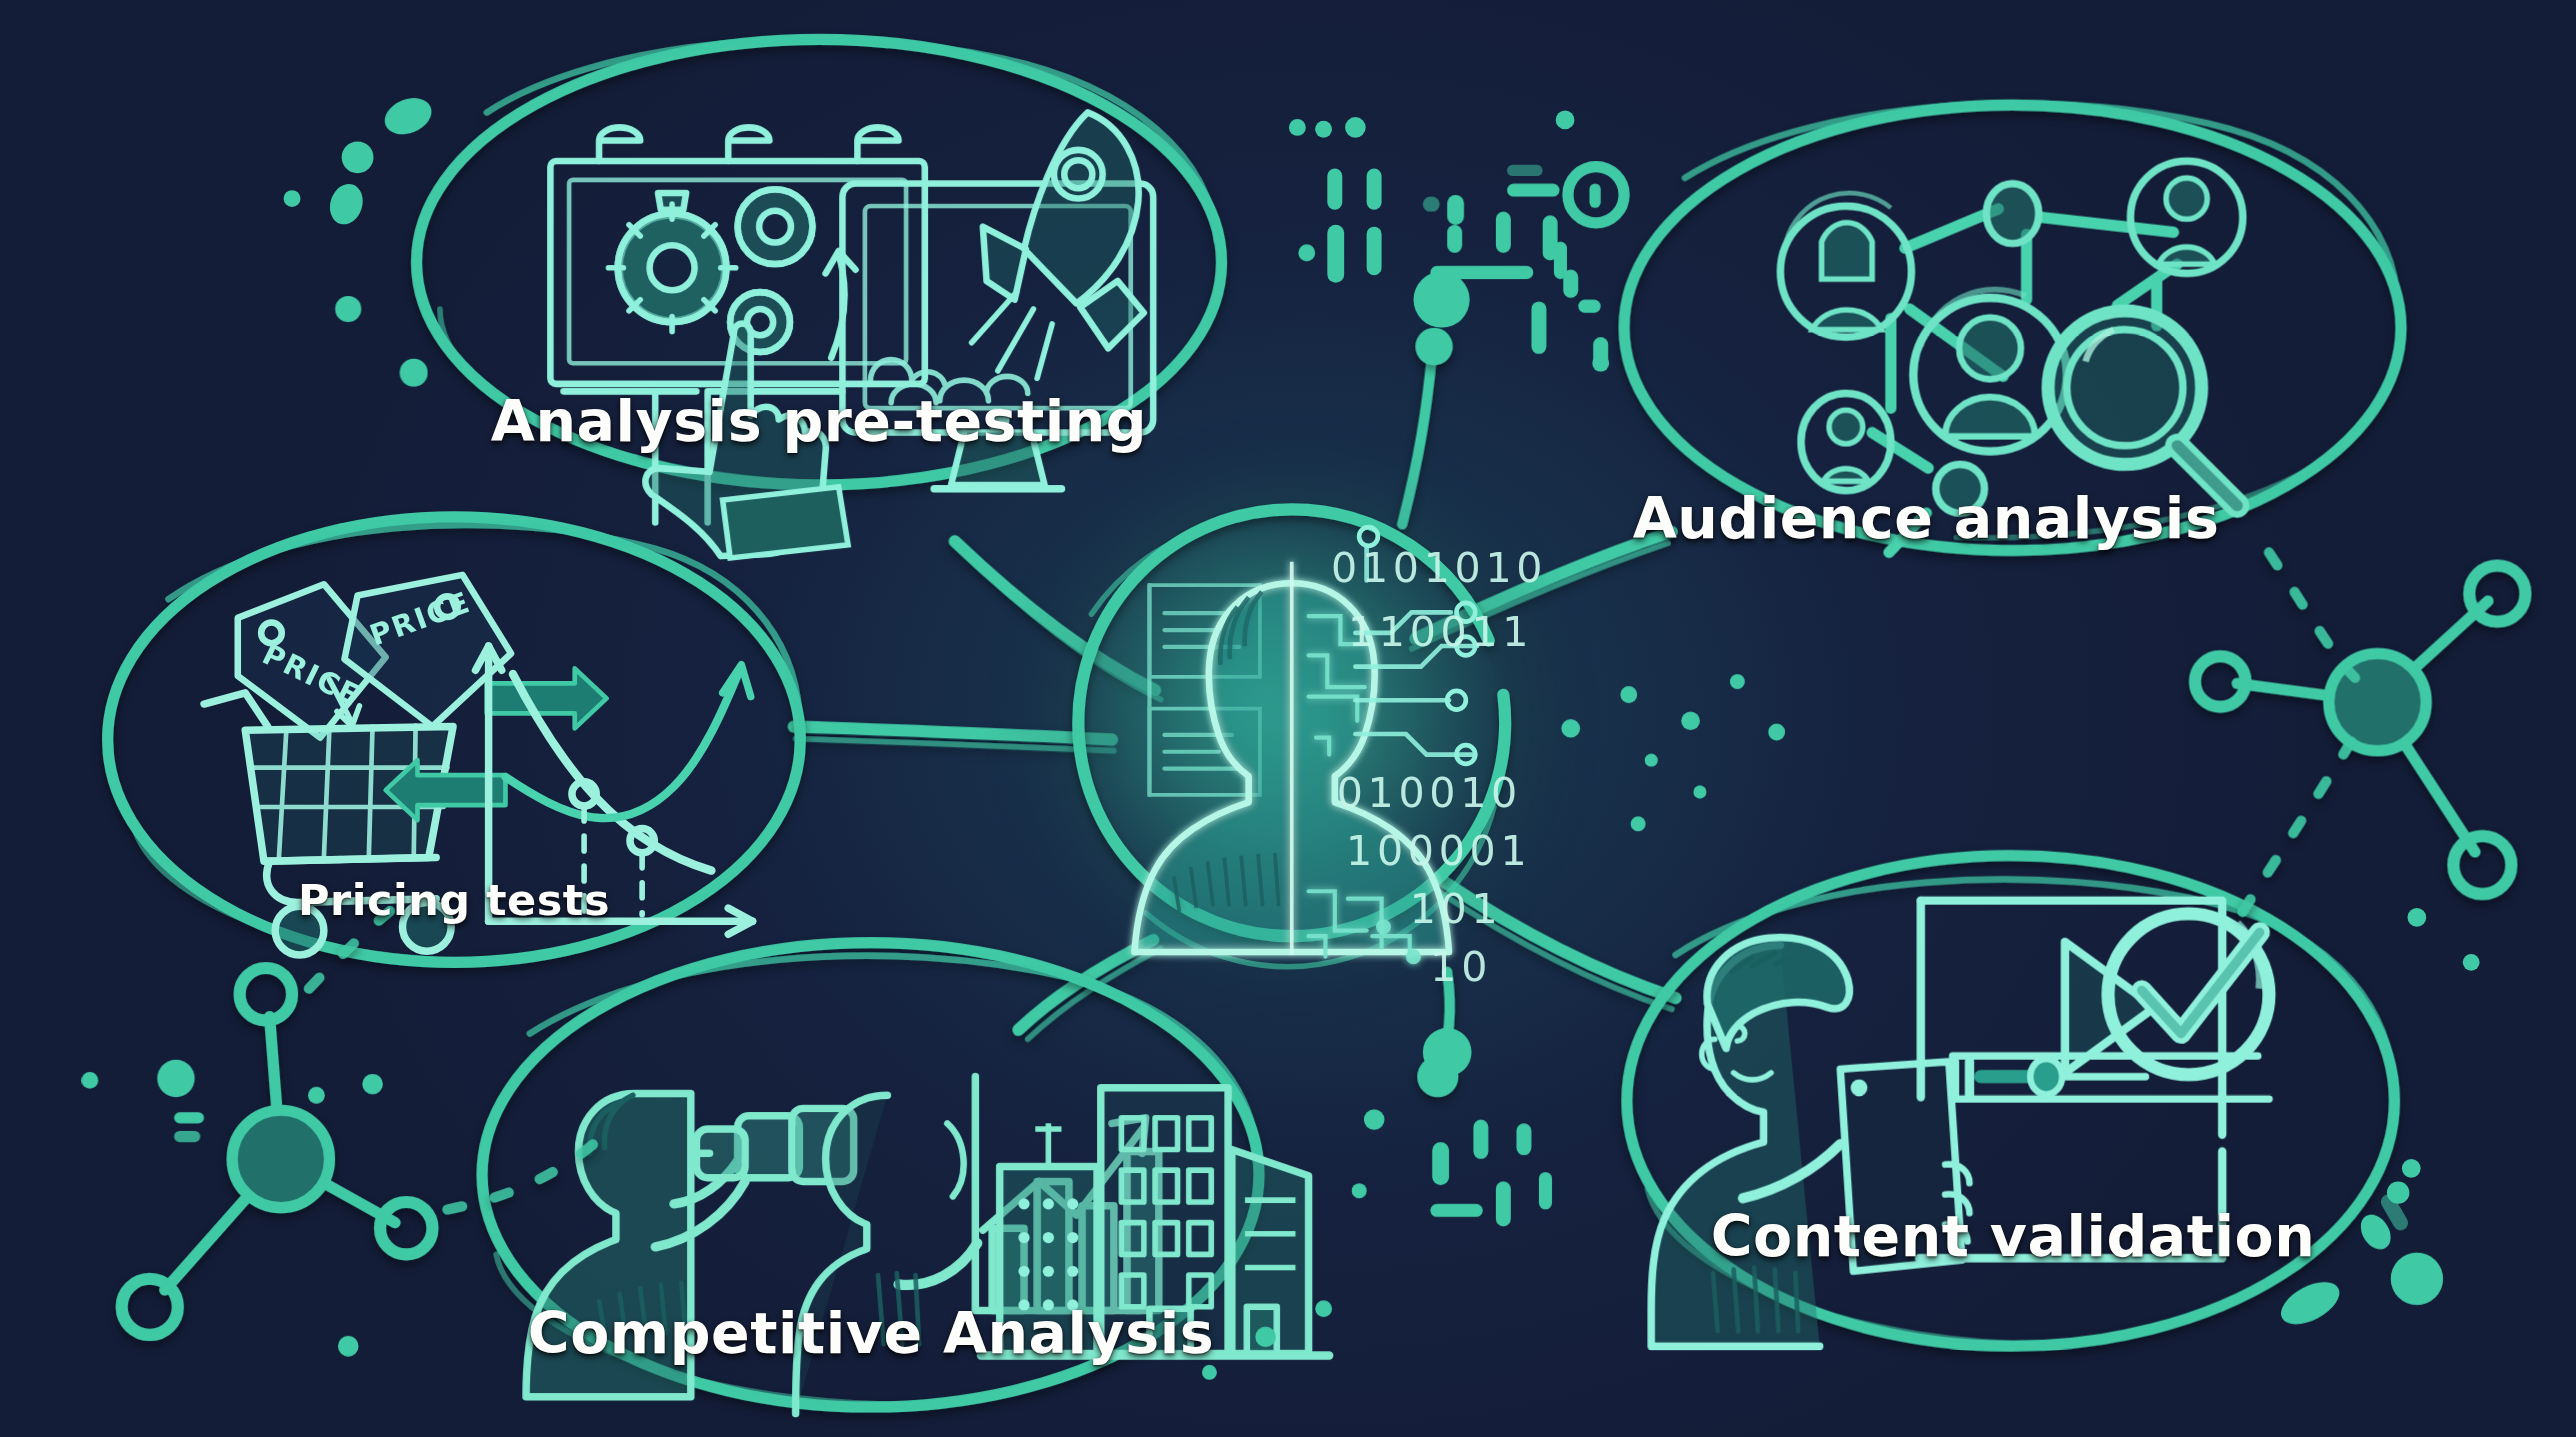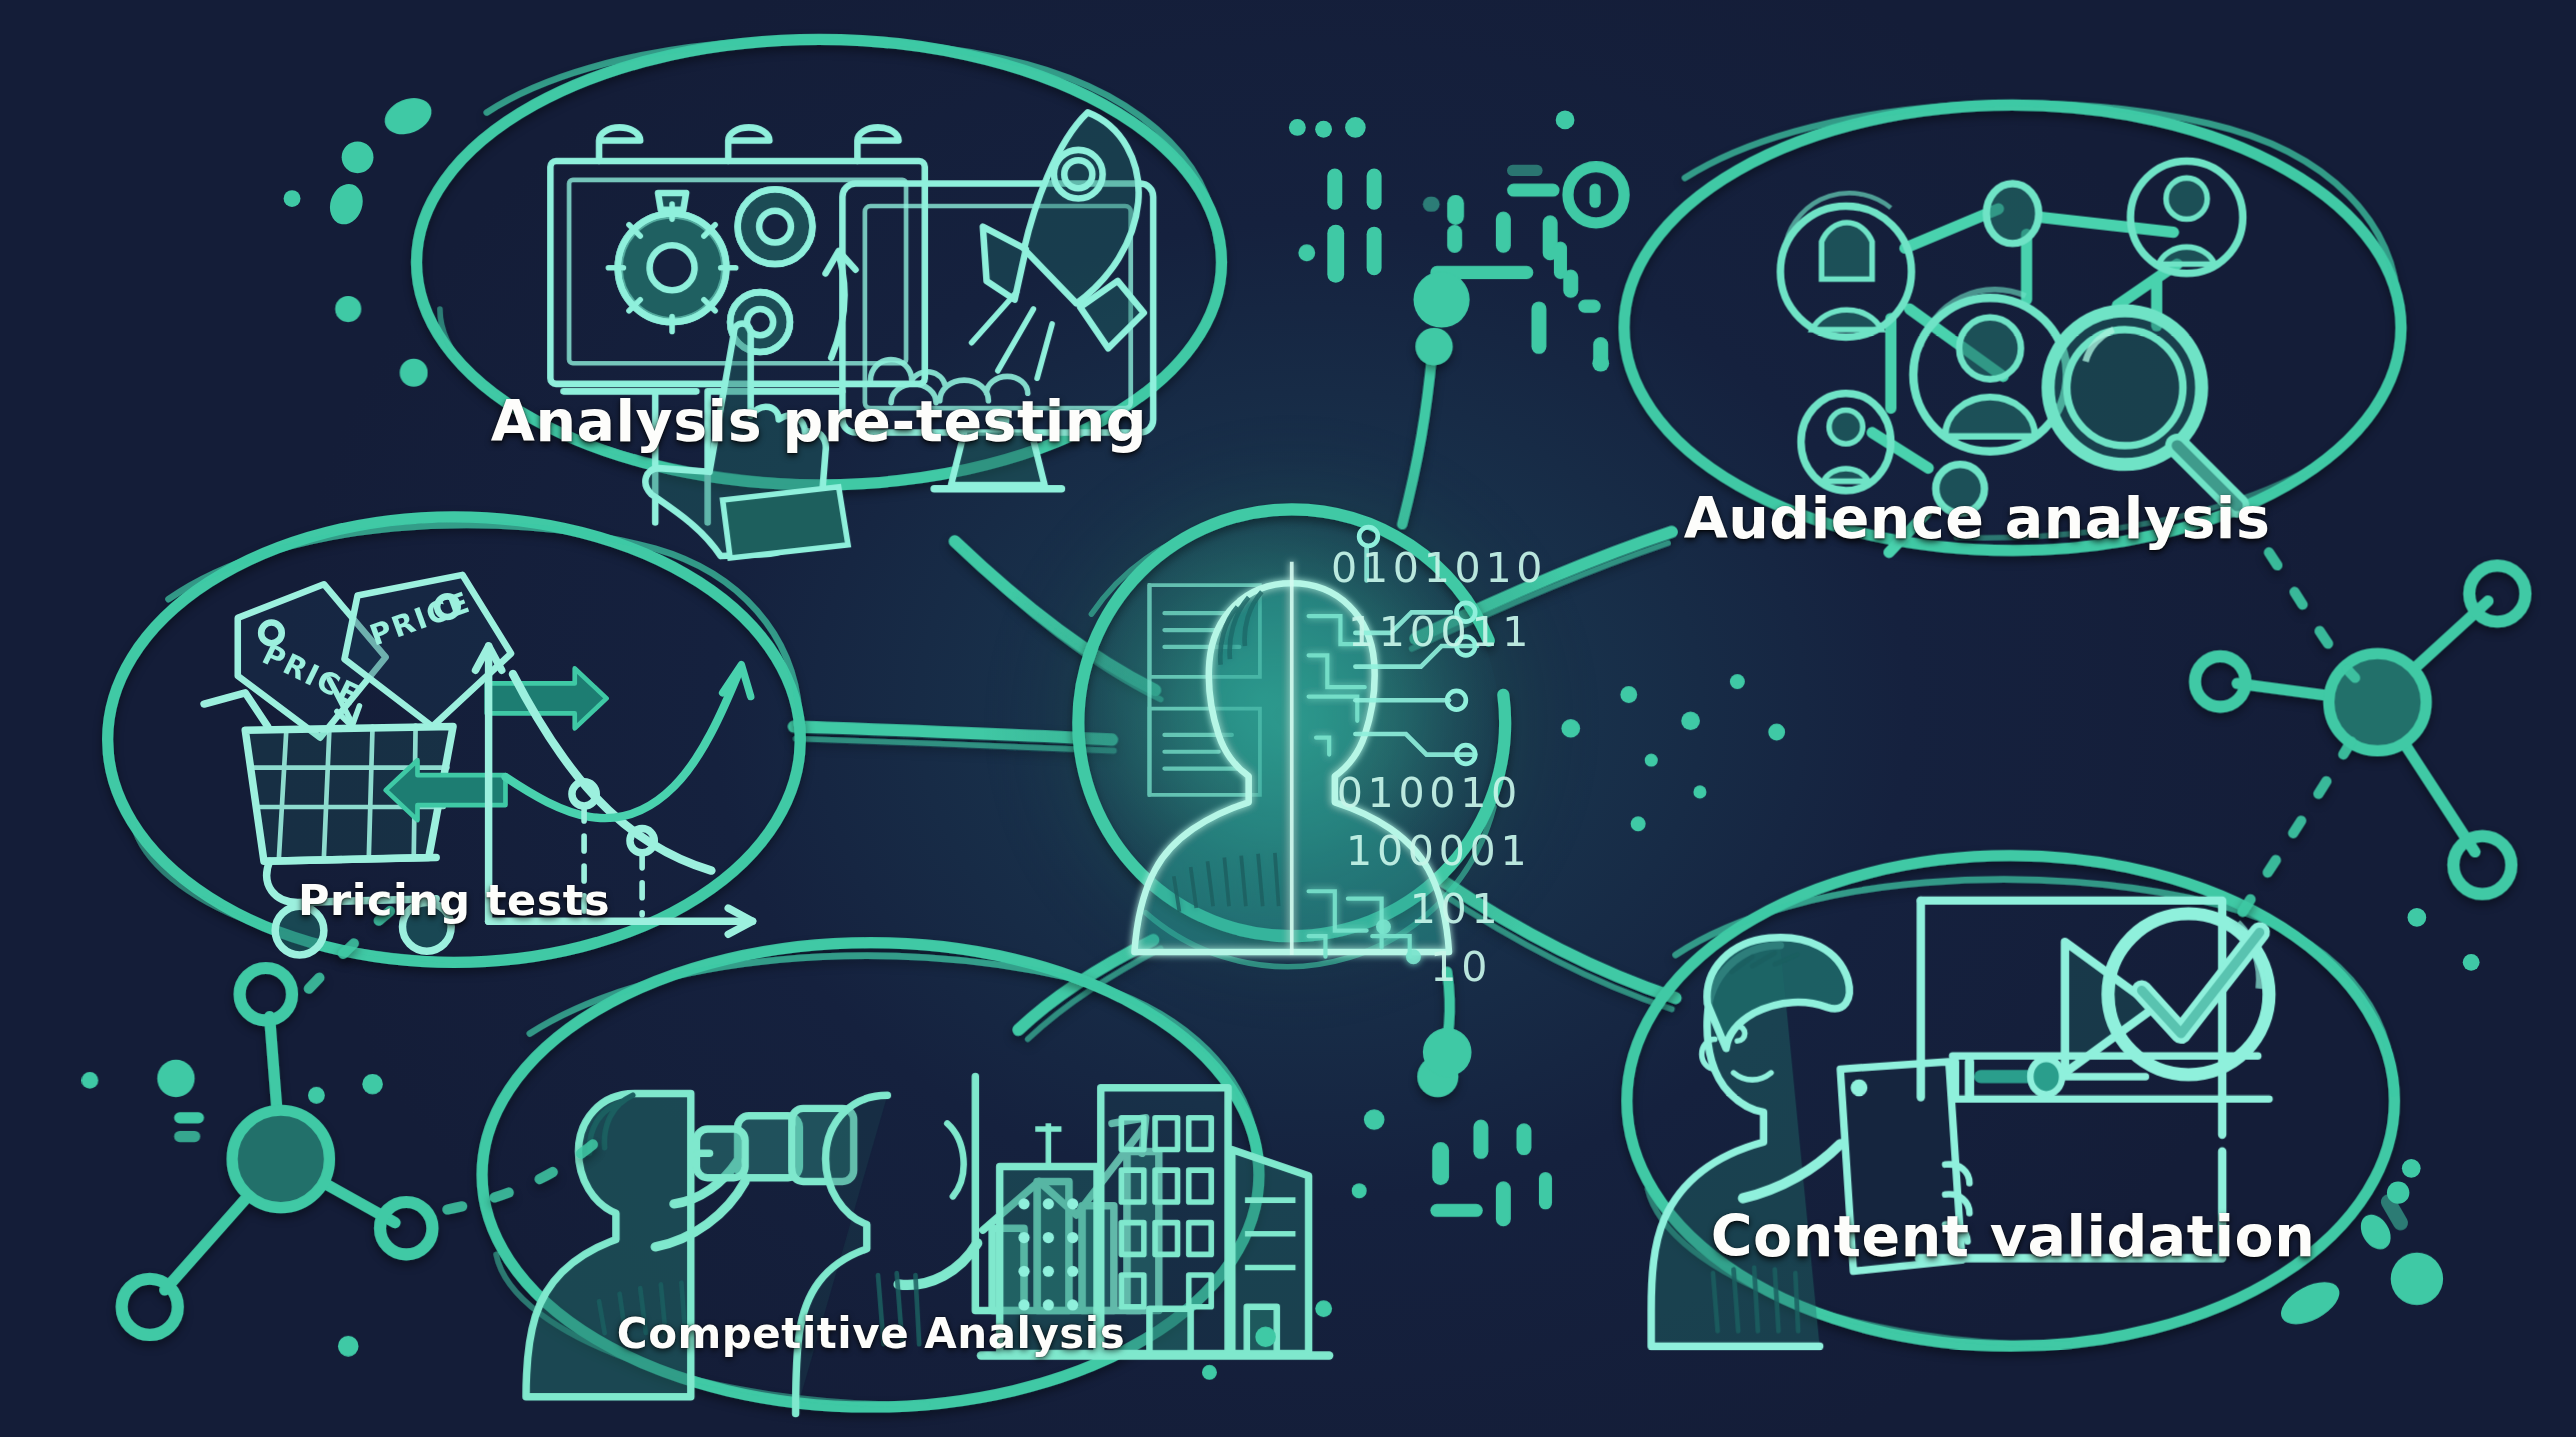--- a/index.html
+++ b/index.html
@@ -27,23 +27,23 @@
     position:absolute;
     color:#fdfdfb;
     font-family:"DejaVu Sans", sans-serif;
     font-weight:700;
     letter-spacing:0.5px;
     white-space:nowrap;
     text-shadow:0 2.8px 6.6px rgba(0,0,0,0.75), 0 0.9px 1.9px rgba(0,0,0,0.6);
     transform:translate(-50%,-50%);
   }
   .lbl-campaign  { left:819px;  top:421px;  font-size:57px; }
-  .lbl-audience  { left:1977px; top:518px;  font-size:57px; }
+  .lbl-audience  { left:1926px; top:518px;  font-size:57px; }
   .lbl-pricing   { left:454px;  top:900px;  font-size:43px; }
-  .lbl-competitive{left:871px;  top:1333px; font-size:42px; }
+  .lbl-competitive{left:871px;  top:1333px; font-size:57px; }
   .lbl-content   { left:2013px; top:1236px; font-size:57px; }
 </style>
 </head>
 <body>
 
 <div id="stage">
 
 <svg class="layer" viewBox="0 0 2752 1536" xmlns="http://www.w3.org/2000/svg">
   <defs>
     <radialGradient id="hubGlow" cx="50%" cy="50%" r="50%">

